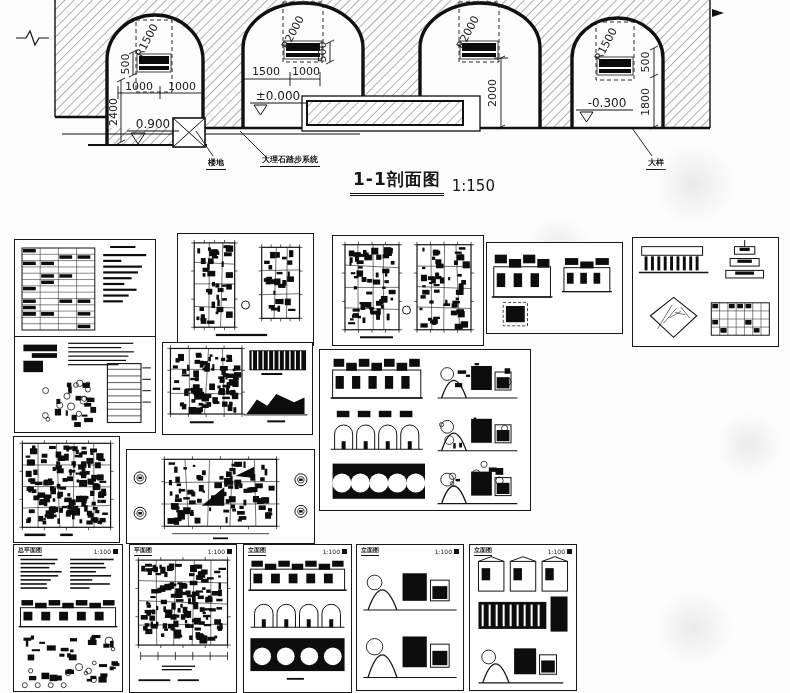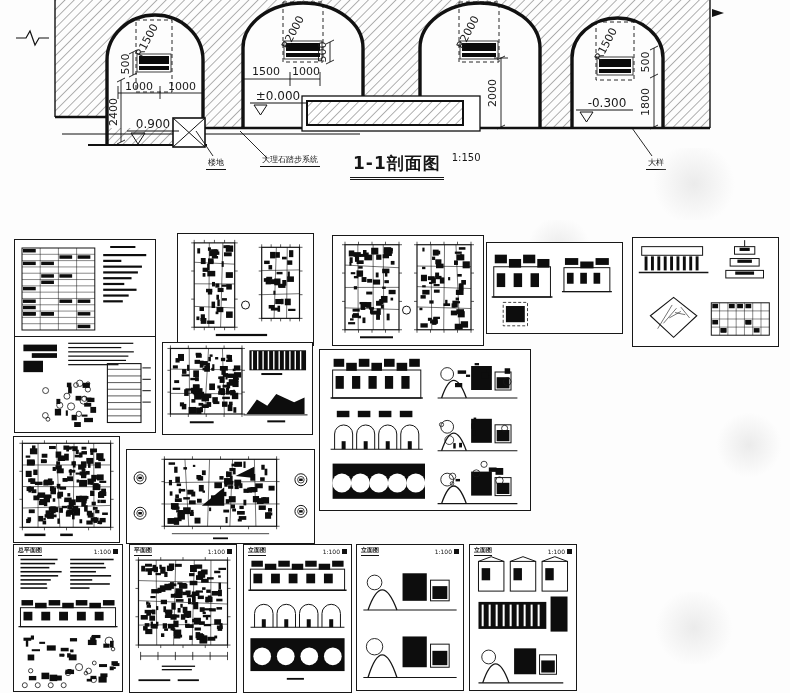--- a/index.html
+++ b/index.html
@@ -3,24 +3,24 @@
 <meta charset="utf-8">
 <style>
   html,body{margin:0;padding:0;background:#fff;}
   body{width:790px;height:693px;overflow:hidden;font-family:"DejaVu Sans",sans-serif;color:#111;}
   #stage{position:relative;width:790px;height:693px;background:#fdfdfd;}
   .abs{position:absolute;}
   svg{display:block;}
   
   .dim{font-size:11px;fill:#1a1a1a;}
   .lvl{font-size:12px;fill:#1a1a1a;}
-  .callout{position:absolute;font-size:8px;font-weight:normal;color:#111;border-bottom:1px solid #111;padding:0 2px 1px 2px;white-space:nowrap;}
-  .title-wrap{position:absolute;left:350px;top:152px;display:flex;align-items:flex-start;gap:8px;}
+  .callout{position:absolute;font-size:8px;font-weight:bold;color:#111;border-bottom:1px solid #111;padding:0 2px 1px 2px;white-space:nowrap;}
+  .title-wrap{position:absolute;left:350px;top:168px;display:flex;align-items:flex-end;gap:8px;}
   .title-main{font-size:17px;font-weight:bold;color:#161616;border-bottom:3px double #161616;padding:0 3px 2px 3px;letter-spacing:1px;}
-  .title-scale{font-size:10px;color:#161616;padding-bottom:1px;}
+  .title-scale{font-size:15px;color:#161616;padding-bottom:1px;}
   
   .thumb{position:absolute;background:#fff;border:1.6px solid #181818;box-sizing:border-box;overflow:hidden;}
   .thumb svg{width:100%;height:100%;}
   .thumb .thumb-head{height:10px;display:flex;align-items:center;justify-content:space-between;padding:1px 4px 0 4px;font-size:6px;color:#111;white-space:nowrap;overflow:hidden;}
   .thumb .thumb-head .hl{font-weight:bold;border-bottom:0.5px solid #111;}
   .thumb .thumb-head .hr{display:flex;align-items:center;gap:2px;}
   .thumb .thumb-head .sq{width:5px;height:5px;background:#111;display:inline-block;}
   .thumb.has-head svg{height:calc(100% - 10px);}
   .wm{position:absolute;background:radial-gradient(circle,#ebebeb 0%,rgba(255,255,255,0) 70%);pointer-events:none;}
 </style>

